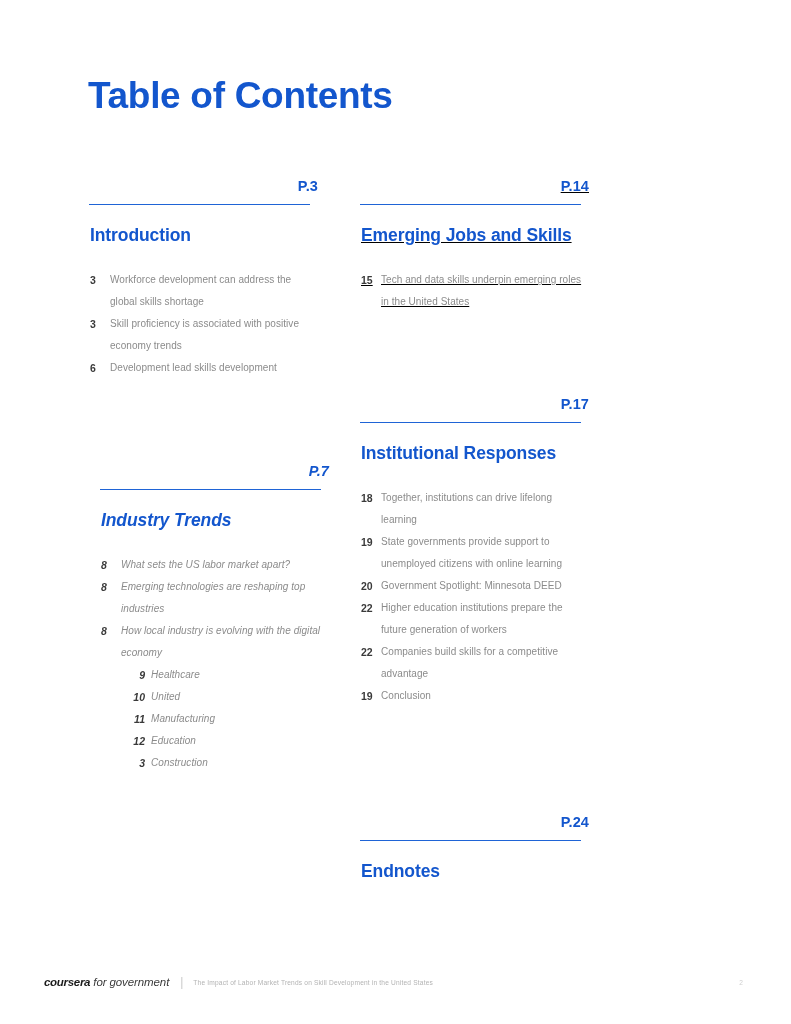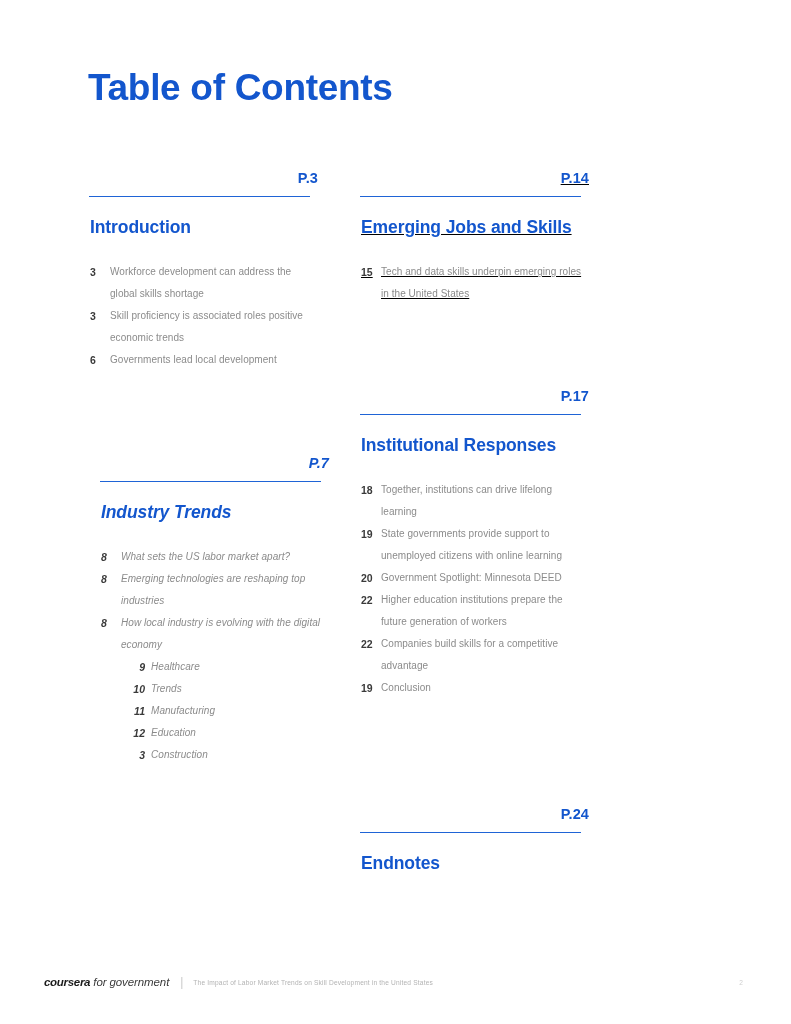--- a/index.html
+++ b/index.html
@@ -12,20 +12,21 @@
     height: 1024px;
     font-family: "Liberation Sans", sans-serif;
     -webkit-font-smoothing: antialiased;
     position: relative;
     overflow: hidden;
   }
   .page {
     position: absolute;
     inset: 0;
     background: #ffffff;
+    margin-top: 8px;
   }
 
   
   .toc-title {
     position: absolute;
     left: 88px;
     top: 68px;
     font-size: 37px;
     font-weight: 700;
     color: #1356cd;
@@ -161,25 +162,25 @@
         <div class="section-page">P.3</div>
         <div class="section-rule"></div>
         <div class="section-heading">Introduction</div>
         <ul class="entries">
           <li class="entry">
             <span class="entry-num">3</span>
             <span class="entry-text">Workforce development can address the global skills shortage</span>
           </li>
           <li class="entry">
             <span class="entry-num">3</span>
-            <span class="entry-text">Skill proficiency is associated roles positive economic trends</span>
+            <span class="entry-text">Skill proficiency is associated with positive economy trends</span>
           </li>
           <li class="entry">
             <span class="entry-num">6</span>
-            <span class="entry-text">Governments lead local development</span>
+            <span class="entry-text">Development lead skills development</span>
           </li>
         </ul>
       </div>
       <div class="section" style="position: absolute; top: 285px; left: 11px; width: 230px; font-style: italic;">
         <div class="section-page">P.7</div>
         <div class="section-rule"></div>
         <div class="section-heading">Industry Trends</div>
         <ul class="entries">
           <li class="entry">
             <span class="entry-num">8</span>
@@ -192,21 +193,21 @@
           <li class="entry">
             <span class="entry-num">8</span>
             <span class="entry-text">How local industry is evolving with the digital economy</span>
           </li>
           <li class="entry sub">
             <span class="entry-num">9</span>
             <span class="entry-text">Healthcare</span>
           </li>
           <li class="entry sub">
             <span class="entry-num">10</span>
-            <span class="entry-text">Trends</span>
+            <span class="entry-text">United</span>
           </li>
           <li class="entry sub">
             <span class="entry-num">11</span>
             <span class="entry-text">Manufacturing</span>
           </li>
           <li class="entry sub">
             <span class="entry-num">12</span>
             <span class="entry-text">Education</span>
           </li>
           <li class="entry sub">

